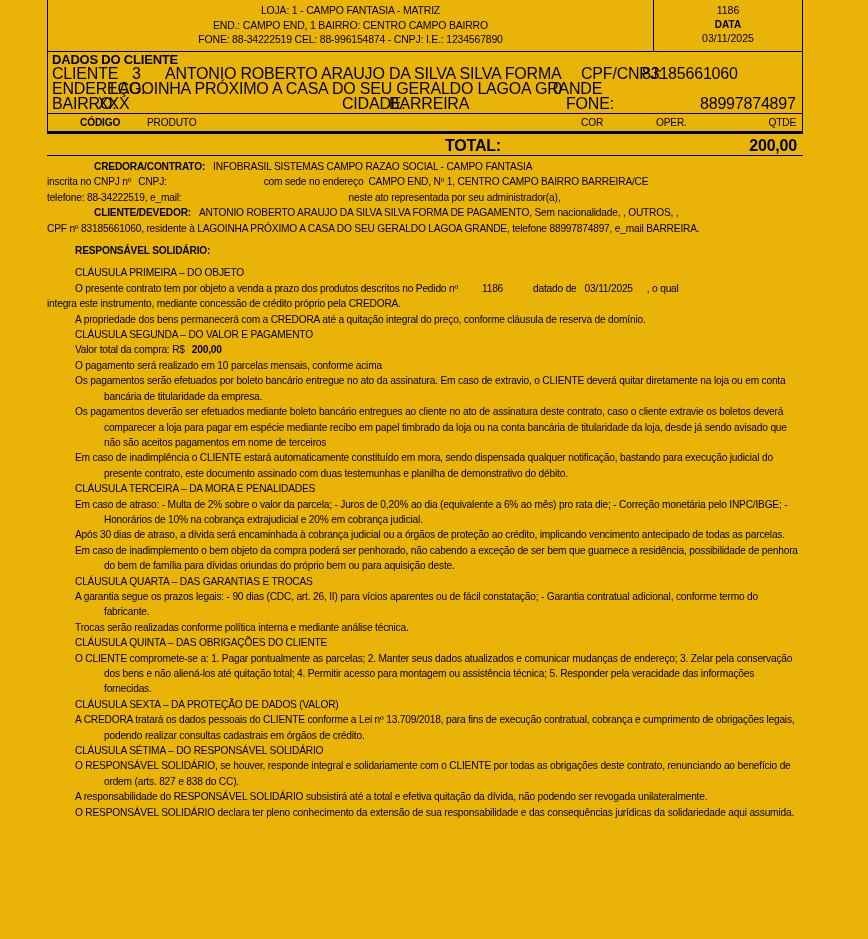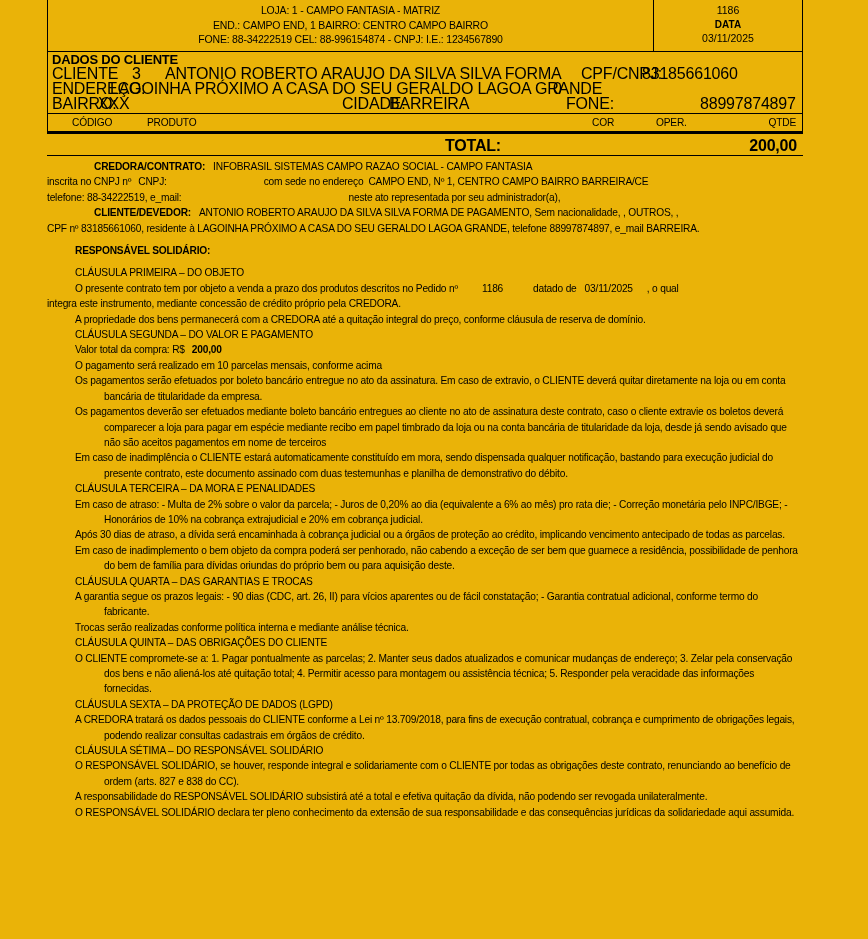--- a/index.html
+++ b/index.html
@@ -191,23 +191,23 @@
         <span class="cb-cell" style="left:4px;">BAIRRO:</span>
         <span class="cb-cell" style="left:50px;">XXX</span>
         <span class="cb-cell" style="left:294px;">CIDADE:</span>
         <span class="cb-cell" style="left:341px;">BARREIRA</span>
         <span class="cb-cell" style="left:518px;">FONE:</span>
         <span class="cb-cell" style="left:652px;">88997874897</span>
       </div>
     </div>
 
     <div class="prod-head">
-      <span class="cb-cell" style="left:24px;">CÓDIGO</span>
+      <span class="cb-cell" style="left:32px;font-weight:bold;">CÓDIGO</span>
       <span class="cb-cell" style="left:99px;">PRODUTO</span>
-      <span class="cb-cell" style="left:533px;margin-left:11px;">COR</span>
+      <span class="cb-cell" style="left:533px;">COR</span>
       <span class="cb-cell" style="left:608px;">OPER.</span>
       <span class="cb-cell" style="right:6px;">QTDE</span>
     </div>
   </div>
 
   <div class="total-row">
     <span class="cb-cell" style="left:398px;">TOTAL:</span>
     <span class="cb-cell" style="right:6px;">200,00</span>
   </div>
   <div class="rule-under-total"></div>
@@ -250,21 +250,21 @@
         <div class="p ind2" style="text-indent: -29px;">Em caso de inadimplência o CLIENTE estará automaticamente constituído em mora, sendo dispensada qualquer notificação, bastando para execução judicial do presente contrato, este documento assinado com duas testemunhas e planilha de demonstrativo do débito.</div>
         <div class="p ind3">CLÁUSULA TERCEIRA – DA MORA E PENALIDADES</div>
         <div class="p ind2" style="text-indent: -29px;">Em caso de atraso: - Multa de 2% sobre o valor da parcela; - Juros de 0,20% ao dia (equivalente a 6% ao mês) pro rata die; - Correção monetária pelo INPC/IBGE; - Honorários de 10% na cobrança extrajudicial e 20% em cobrança judicial.</div>
         <div class="p ind2" style="text-indent: -29px;">Após 30 dias de atraso, a dívida será encaminhada à cobrança judicial ou a órgãos de proteção ao crédito, implicando vencimento antecipado de todas as parcelas.</div>
         <div class="p ind2" style="text-indent: -29px;">Em caso de inadimplemento o bem objeto da compra poderá ser penhorado, não cabendo a exceção de ser bem que guarnece a residência, possibilidade de penhora do bem de família para dívidas oriundas do próprio bem ou para aquisição deste.</div>
         <div class="p ind3">CLÁUSULA QUARTA – DAS GARANTIAS E TROCAS</div>
         <div class="p ind2" style="text-indent: -29px;">A garantia segue os prazos legais: - 90 dias (CDC, art. 26, II) para vícios aparentes ou de fácil constatação; - Garantia contratual adicional, conforme termo do fabricante.</div>
         <div class="p ind3">Trocas serão realizadas conforme política interna e mediante análise técnica.</div>
         <div class="p ind3">CLÁUSULA QUINTA – DAS OBRIGAÇÕES DO CLIENTE</div>
         <div class="p ind2" style="text-indent: -29px;">O CLIENTE compromete-se a: 1. Pagar pontualmente as parcelas; 2. Manter seus dados atualizados e comunicar mudanças de endereço; 3. Zelar pela conservação dos bens e não aliená-los até quitação total; 4. Permitir acesso para montagem ou assistência técnica; 5. Responder pela veracidade das informações fornecidas.</div>
-        <div class="p ind3">CLÁUSULA SEXTA – DA PROTEÇÃO DE DADOS (LGPD)</div>
+        <div class="p ind3">CLÁUSULA SEXTA – DA PROTEÇÃO DE DADOS (VALOR)</div>
         <div class="p ind2" style="text-indent: -29px;">A CREDORA tratará os dados pessoais do CLIENTE conforme a Lei nº 13.709/2018, para fins de execução contratual, cobrança e cumprimento de obrigações legais, podendo realizar consultas cadastrais em órgãos de crédito.</div>
         <div class="p ind3">CLÁUSULA SÉTIMA – DO RESPONSÁVEL SOLIDÁRIO</div>
         <div class="p ind2" style="text-indent: -29px;">O RESPONSÁVEL SOLIDÁRIO, se houver, responde integral e solidariamente com o CLIENTE por todas as obrigações deste contrato, renunciando ao benefício de ordem (arts. 827 e 838 do CC).</div>
         <div class="p ind2" style="text-indent: -29px;">A responsabilidade do RESPONSÁVEL SOLIDÁRIO subsistirá até a total e efetiva quitação da dívida, não podendo ser revogada unilateralmente.</div>
         <div class="p ind2" style="text-indent: -29px;">O RESPONSÁVEL SOLIDÁRIO declara ter pleno conhecimento da extensão de sua responsabilidade e das consequências jurídicas da solidariedade aqui assumida.</div>
       </div>
   </div>
 
 </div>
 

